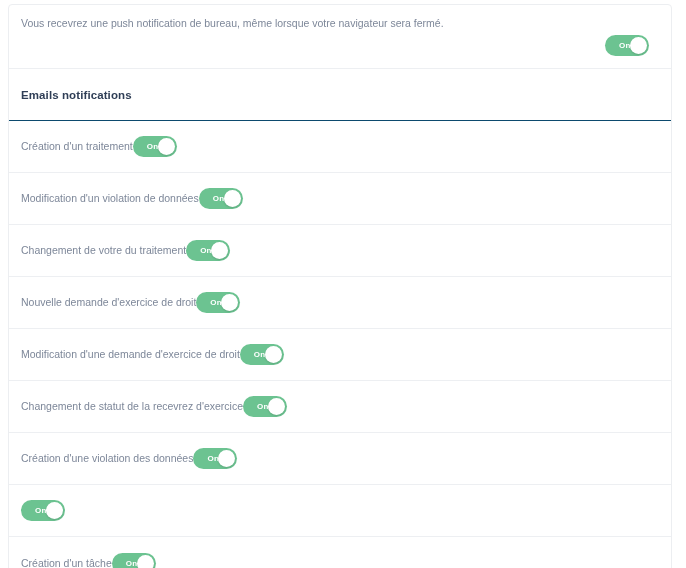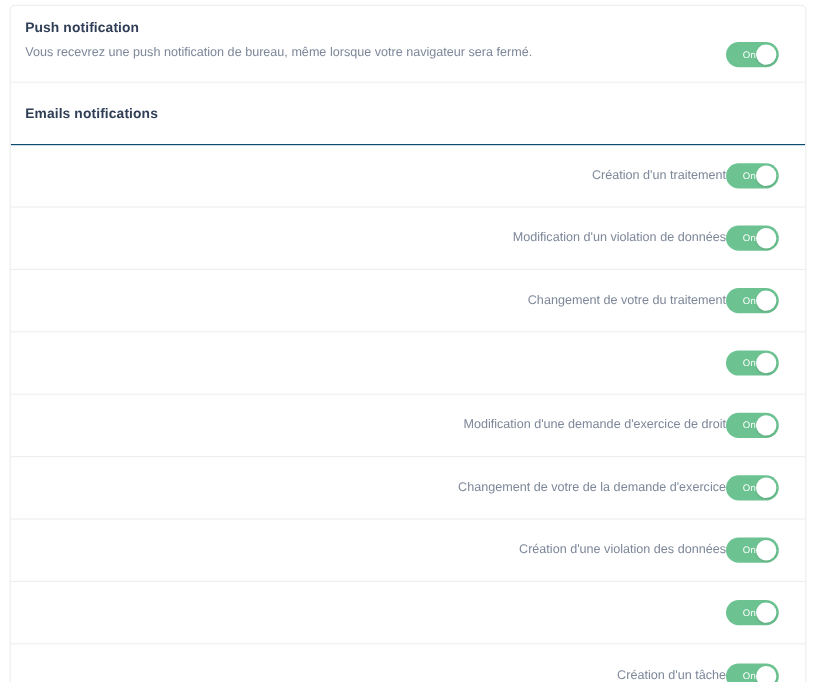--- a/index.html
+++ b/index.html
@@ -67,21 +67,21 @@
     color: #2f3e56;
     letter-spacing: 0.1px;
   }
 
   
   .list-row {
     box-sizing: border-box;
     height: 52px;
     display: flex;
     align-items: center;
-    justify-content: flex-end;
+    justify-content: flex-start;
     padding: 0 22px 0 12px;
     border-bottom: 1px solid #edeff2;
   }
   .list-row:last-child {
     border-bottom: none;
   }
   .row-label {
     font-size: 10.5px;
     font-weight: normal;
     color: #7d8799;
@@ -102,21 +102,21 @@
     border: none;
     padding: 0;
   }
   .toggle-label {
     position: absolute;
     left: 14px;
     top: 0;
     height: 21px;
     line-height: 21px;
     font-size: 8px;
-    font-weight: normal;
+    font-weight: bold;
     color: #ffffff;
     letter-spacing: 0.2px;
   }
   .toggle-knob {
     position: absolute;
     right: 2px;
     top: 2px;
     width: 17px;
     height: 17px;
     border-radius: 50%;
@@ -130,21 +130,20 @@
     right: 22px;
     top: 30px;
   }
 </style>
 </head>
 <body>
 
 <div class="card">
 
   <div class="intro-row">
-    <div class="intro-title">Push notification</div>
     <div class="intro-desc">Vous recevrez une push notification de bureau, même lorsque votre navigateur sera fermé.</div>
     <div class="intro-toggle-wrap">
       <div class="toggle">
         <span class="toggle-label">On</span>
         <span class="toggle-knob"></span>
       </div>
     </div>
   </div>
 
   <div class="section-row">
@@ -167,34 +166,35 @@
         </span>
       </div>
       <div class="list-row">
         <span class="row-label">Changement de votre du traitement</span>
         <span class="toggle">
           <span class="toggle-label">On</span>
           <span class="toggle-knob"></span>
         </span>
       </div>
       <div class="list-row">
+        <span class="row-label">Nouvelle demande d'exercice de droit</span>
         <span class="toggle">
           <span class="toggle-label">On</span>
           <span class="toggle-knob"></span>
         </span>
       </div>
       <div class="list-row">
         <span class="row-label">Modification d'une demande d'exercice de droit</span>
         <span class="toggle">
           <span class="toggle-label">On</span>
           <span class="toggle-knob"></span>
         </span>
       </div>
       <div class="list-row">
-        <span class="row-label">Changement de votre de la demande d'exercice</span>
+        <span class="row-label">Changement de statut de la recevrez d'exercice</span>
         <span class="toggle">
           <span class="toggle-label">On</span>
           <span class="toggle-knob"></span>
         </span>
       </div>
       <div class="list-row">
         <span class="row-label">Création d'une violation des données</span>
         <span class="toggle">
           <span class="toggle-label">On</span>
           <span class="toggle-knob"></span>

